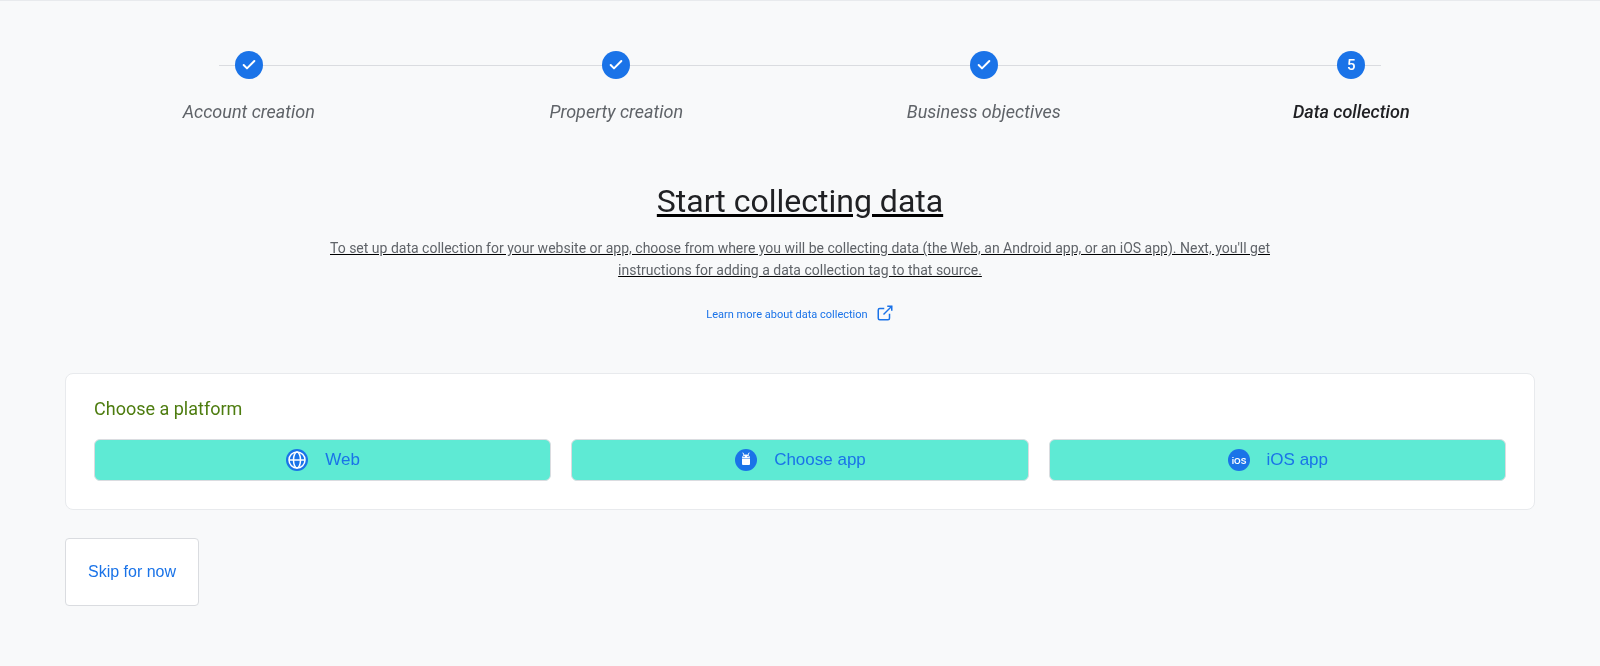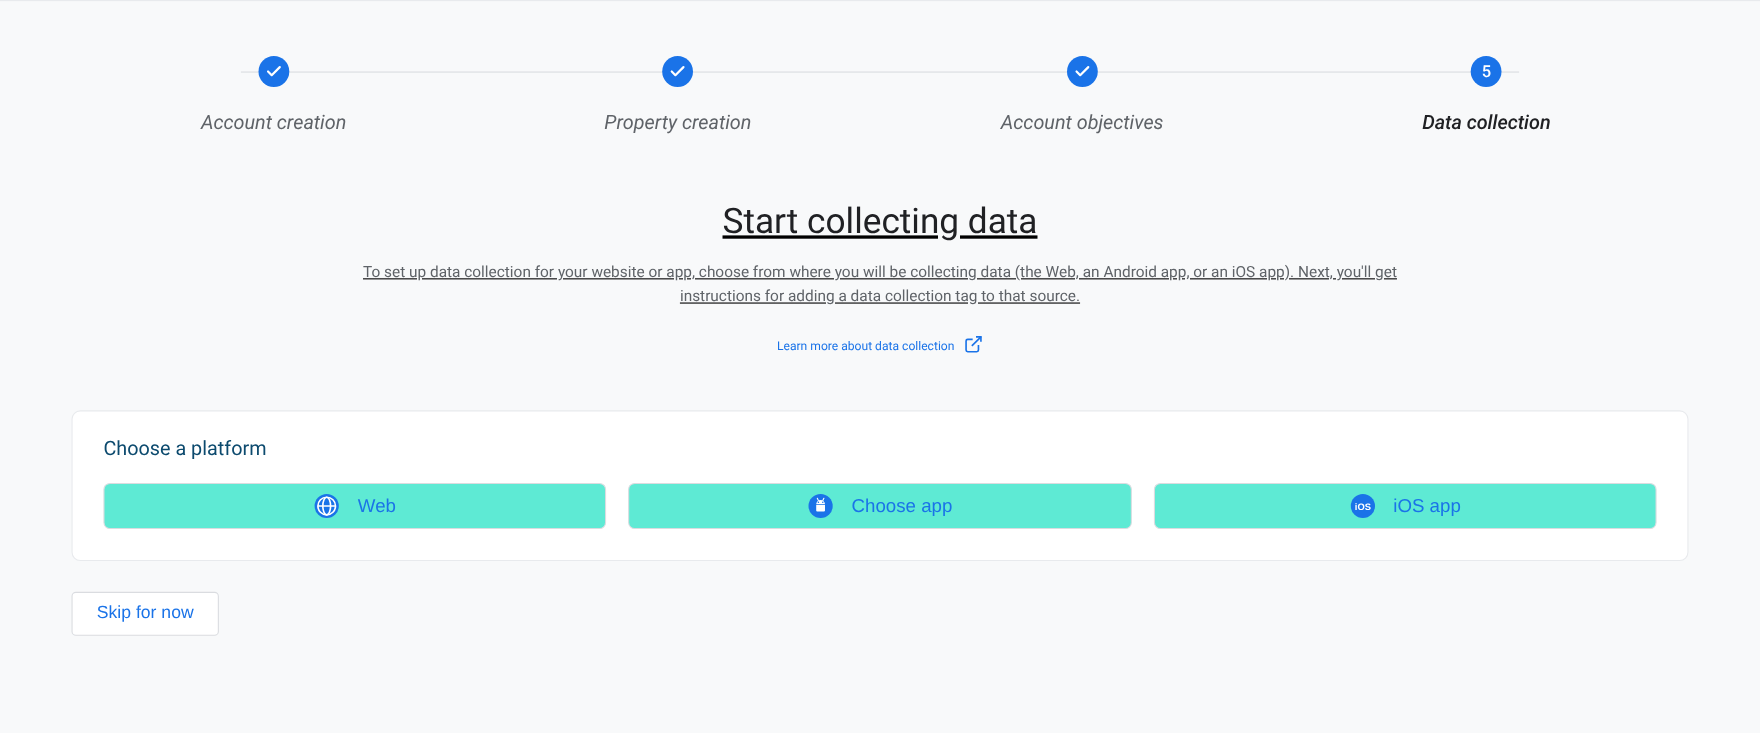--- a/index.html
+++ b/index.html
@@ -106,21 +106,21 @@
     .platform-card {
       background: #fff;
       border: 1px solid #e8eaed;
       border-radius: 8px;
       margin-top: 48px;
       padding: 24px 28px 28px 28px;
       text-align: left;
     }
     .platform-heading {
       font-size: 18px;
-      color: #0c4a6e;
+      color: #4d7c0f;
       margin-bottom: 20px;
     }
     .platform-row {
       display: flex;
       gap: 20px;
     }
     .platform-btn {
       flex: 1;
       border: 1px solid #dadce0;
       background: #5eead4;
@@ -144,21 +144,21 @@
       text-decoration: underline;
     }
     
     .skip-btn {
       margin-top: 28px;
       border: 1px solid #dadce0;
       background: #fff;
       color: #1a73e8;
       font-size: 16px;
       font-weight: 500;
-      padding: 10px 22px;
+      padding: 24px 22px;
       border-radius: 4px;
       cursor: pointer;
     }
   </style>
 </head>
 <body>
 
 <div class="container">
 
   
@@ -184,21 +184,21 @@
       <div class="step-label">Property creation</div>
     </div>
 
 
     <div class="step">
       <div class="step-circle">
         <svg viewBox="0 0 24 24" fill="none" stroke="white" stroke-width="3" stroke-linecap="round" stroke-linejoin="round">
             <polyline points="20 6 9 17 4 12"></polyline>
           </svg>
       </div>
-      <div class="step-label">Account objectives</div>
+      <div class="step-label">Business objectives</div>
     </div>
 
     <div class="step">
       <div class="step-circle">5</div>
       <div class="step-label active">Data collection</div>
     </div>
   </div>
 
   
   <div class="content">

